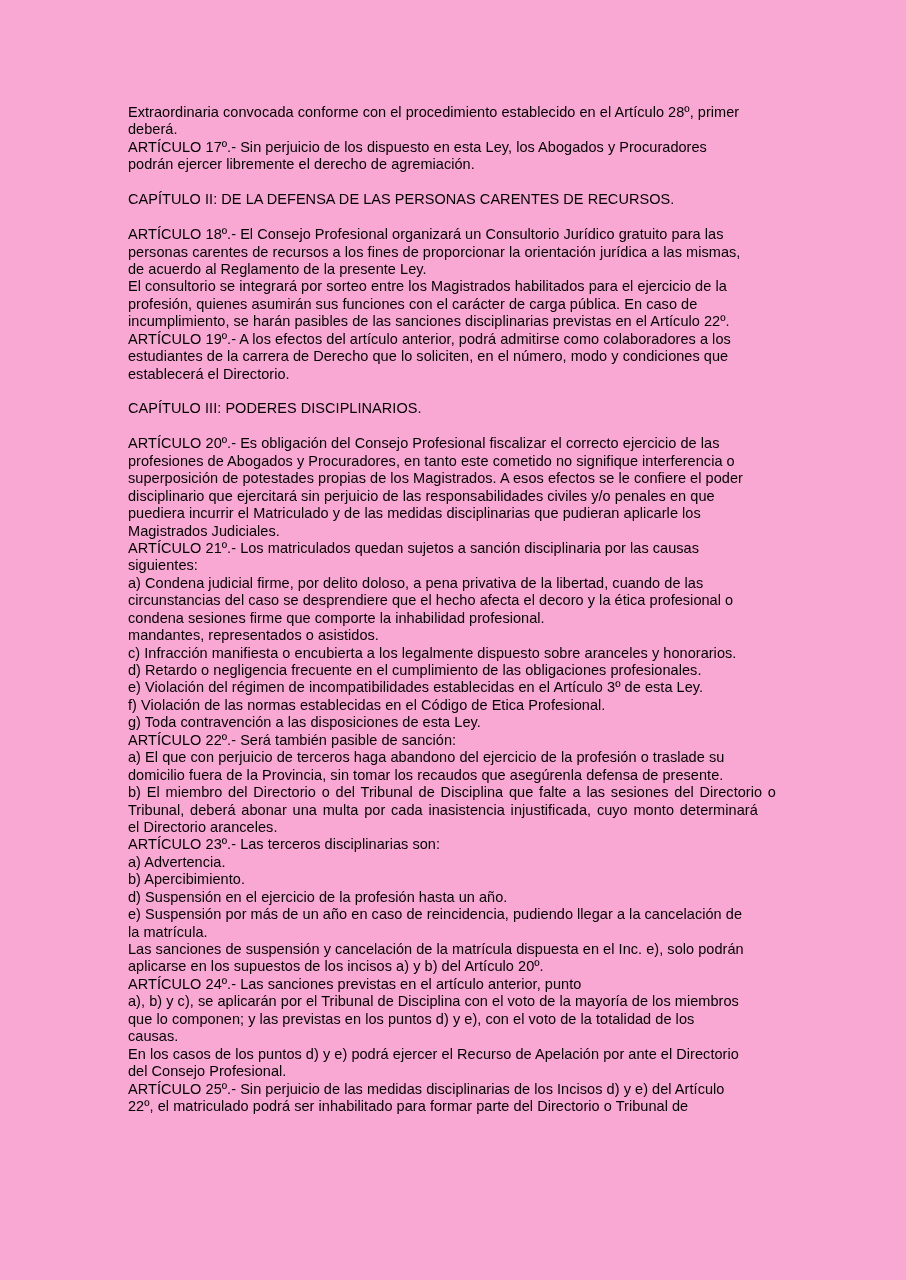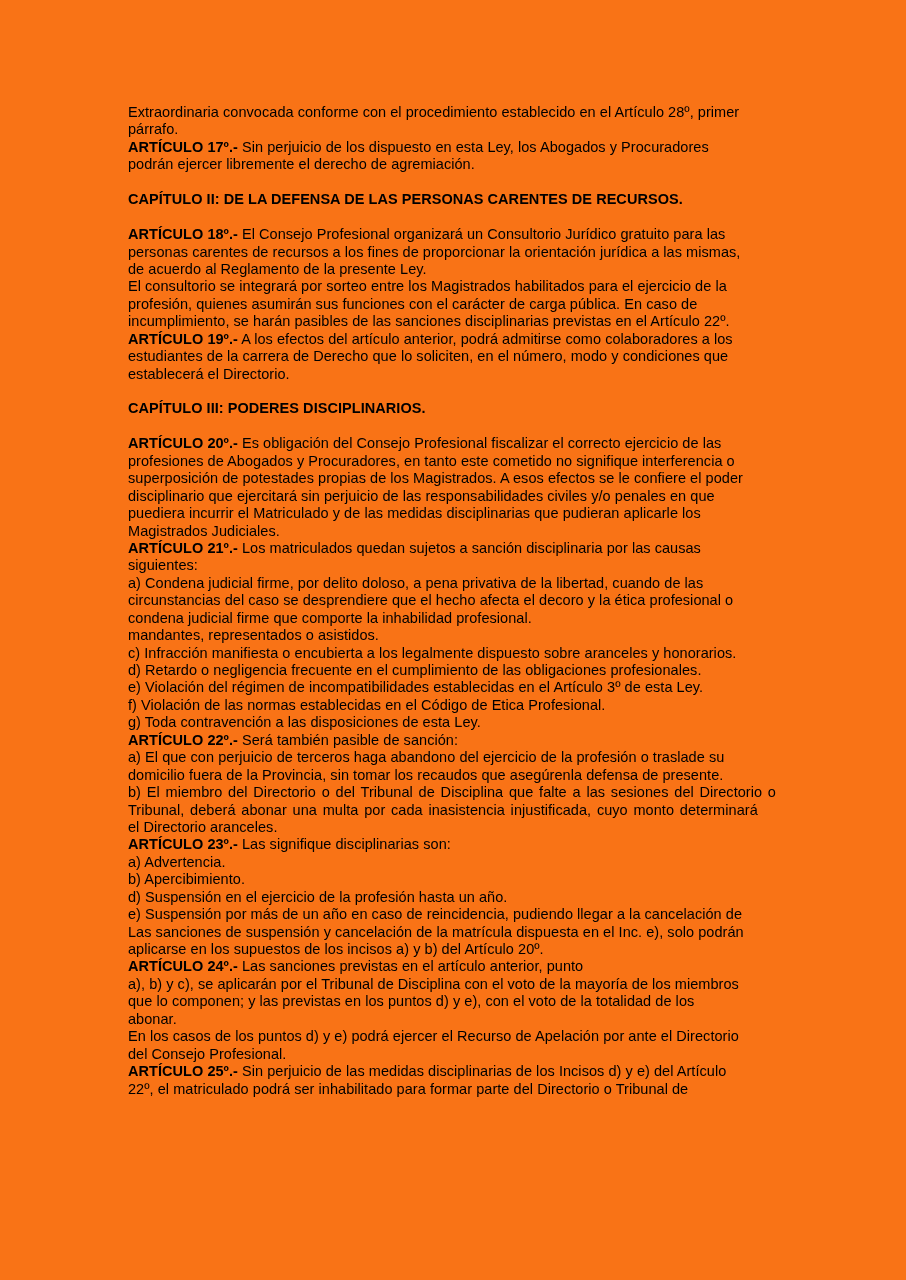--- a/index.html
+++ b/index.html
@@ -10,50 +10,50 @@
   body {
     width: 906px;
     height: 1280px;
     position: relative;
     overflow: hidden;
     font-family: "Liberation Sans", "DejaVu Sans", sans-serif;
   }
   .doc-page {
     position: absolute;
     inset: 0;
-    background: #f97316;
+    background: #f9a8d4;
   }
   .doc-body {
     position: absolute;
     left: 128px;
     top: 104px;
     width: 670px;
   }
   .line {
     font-size: 14.5px;
     line-height: 17.45px;
     height: 17.45px;
     color: #000000;
     white-space: pre;
     letter-spacing: 0.05px;
   }
   .line .bold {
-    font-weight: 700;
+    font-weight: 400;
   }
   .line.just {
     word-spacing: 1.7px;
   }
 </style>
 </head>
 <body>
 
 <div class="doc-page">
   <main class="doc-body">
       <div class="line"><span>Extraordinaria convocada conforme con el procedimiento establecido en el Artículo 28º, primer</span></div>
-      <div class="line"><span>párrafo.</span></div>
+      <div class="line"><span>deberá.</span></div>
       <div class="line"><span class="bold">ARTÍCULO 17º.-</span><span> Sin perjuicio de los dispuesto en esta Ley, los Abogados y Procuradores</span></div>
       <div class="line"><span>podrán ejercer libremente el derecho de agremiación.</span></div>
       <div class="line">&nbsp;</div>
       <div class="line"><span class="bold">CAPÍTULO II: DE LA DEFENSA DE LAS PERSONAS CARENTES DE RECURSOS.</span></div>
       <div class="line">&nbsp;</div>
       <div class="line"><span class="bold">ARTÍCULO 18º.-</span><span> El Consejo Profesional organizará un Consultorio Jurídico gratuito para las</span></div>
       <div class="line"><span>personas carentes de recursos a los fines de proporcionar la orientación jurídica a las mismas,</span></div>
       <div class="line"><span>de acuerdo al Reglamento de la presente Ley.</span></div>
       <div class="line"><span>El consultorio se integrará por sorteo entre los Magistrados habilitados para el ejercicio de la</span></div>
       <div class="line"><span>profesión, quienes asumirán sus funciones con el carácter de carga pública. En caso de</span></div>
@@ -67,42 +67,43 @@
       <div class="line"><span class="bold">ARTÍCULO 20º.-</span><span> Es obligación del Consejo Profesional fiscalizar el correcto ejercicio de las</span></div>
       <div class="line"><span>profesiones de Abogados y Procuradores, en tanto este cometido no signifique interferencia o</span></div>
       <div class="line"><span>superposición de potestades propias de los Magistrados. A esos efectos se le confiere el poder</span></div>
       <div class="line"><span>disciplinario que ejercitará sin perjuicio de las responsabilidades civiles y/o penales en que</span></div>
       <div class="line"><span>puediera incurrir el Matriculado y de las medidas disciplinarias que pudieran aplicarle los</span></div>
       <div class="line"><span>Magistrados Judiciales.</span></div>
       <div class="line"><span class="bold">ARTÍCULO 21º.-</span><span> Los matriculados quedan sujetos a sanción disciplinaria por las causas</span></div>
       <div class="line"><span>siguientes:</span></div>
       <div class="line"><span>a) Condena judicial firme, por delito doloso, a pena privativa de la libertad, cuando de las</span></div>
       <div class="line"><span>circunstancias del caso se desprendiere que el hecho afecta el decoro y la ética profesional o</span></div>
-      <div class="line"><span>condena judicial firme que comporte la inhabilidad profesional.</span></div>
+      <div class="line"><span>condena sesiones firme que comporte la inhabilidad profesional.</span></div>
       <div class="line"><span>mandantes, representados o asistidos.</span></div>
       <div class="line"><span>c) Infracción manifiesta o encubierta a los legalmente dispuesto sobre aranceles y honorarios.</span></div>
       <div class="line"><span>d) Retardo o negligencia frecuente en el cumplimiento de las obligaciones profesionales.</span></div>
       <div class="line"><span>e) Violación del régimen de incompatibilidades establecidas en el Artículo 3º de esta Ley.</span></div>
       <div class="line"><span>f) Violación de las normas establecidas en el Código de Etica Profesional.</span></div>
       <div class="line"><span>g) Toda contravención a las disposiciones de esta Ley.</span></div>
       <div class="line"><span class="bold">ARTÍCULO 22º.-</span><span> Será también pasible de sanción:</span></div>
       <div class="line"><span>a) El que con perjuicio de terceros haga abandono del ejercicio de la profesión o traslade su</span></div>
       <div class="line"><span>domicilio fuera de la Provincia, sin tomar los recaudos que asegúrenla defensa de presente.</span></div>
       <div class="line just"><span>b) El miembro del Directorio o del Tribunal de Disciplina que falte a las sesiones del Directorio o</span></div>
       <div class="line just"><span>Tribunal, deberá abonar una multa por cada inasistencia injustificada, cuyo monto determinará</span></div>
       <div class="line"><span>el Directorio aranceles.</span></div>
-      <div class="line"><span class="bold">ARTÍCULO 23º.-</span><span> Las signifique disciplinarias son:</span></div>
+      <div class="line"><span class="bold">ARTÍCULO 23º.-</span><span> Las terceros disciplinarias son:</span></div>
       <div class="line"><span>a) Advertencia.</span></div>
       <div class="line"><span>b) Apercibimiento.</span></div>
       <div class="line"><span>d) Suspensión en el ejercicio de la profesión hasta un año.</span></div>
       <div class="line"><span>e) Suspensión por más de un año en caso de reincidencia, pudiendo llegar a la cancelación de</span></div>
+      <div class="line"><span>la matrícula.</span></div>
       <div class="line"><span>Las sanciones de suspensión y cancelación de la matrícula dispuesta en el Inc. e), solo podrán</span></div>
       <div class="line"><span>aplicarse en los supuestos de los incisos a) y b) del Artículo 20º.</span></div>
       <div class="line"><span class="bold">ARTÍCULO 24º.-</span><span> Las sanciones previstas en el artículo anterior, punto</span></div>
       <div class="line"><span>a), b) y c), se aplicarán por el Tribunal de Disciplina con el voto de la mayoría de los miembros</span></div>
       <div class="line"><span>que lo componen; y las previstas en los puntos d) y e), con el voto de la totalidad de los</span></div>
-      <div class="line"><span>abonar.</span></div>
+      <div class="line"><span>causas.</span></div>
       <div class="line"><span>En los casos de los puntos d) y e) podrá ejercer el Recurso de Apelación por ante el Directorio</span></div>
       <div class="line"><span>del Consejo Profesional.</span></div>
       <div class="line"><span class="bold">ARTÍCULO 25º.-</span><span> Sin perjuicio de las medidas disciplinarias de los Incisos d) y e) del Artículo</span></div>
       <div class="line"><span>22º, el matriculado podrá ser inhabilitado para formar parte del Directorio o Tribunal de</span></div>
     </main>
 </div>
 
 </body></html>

